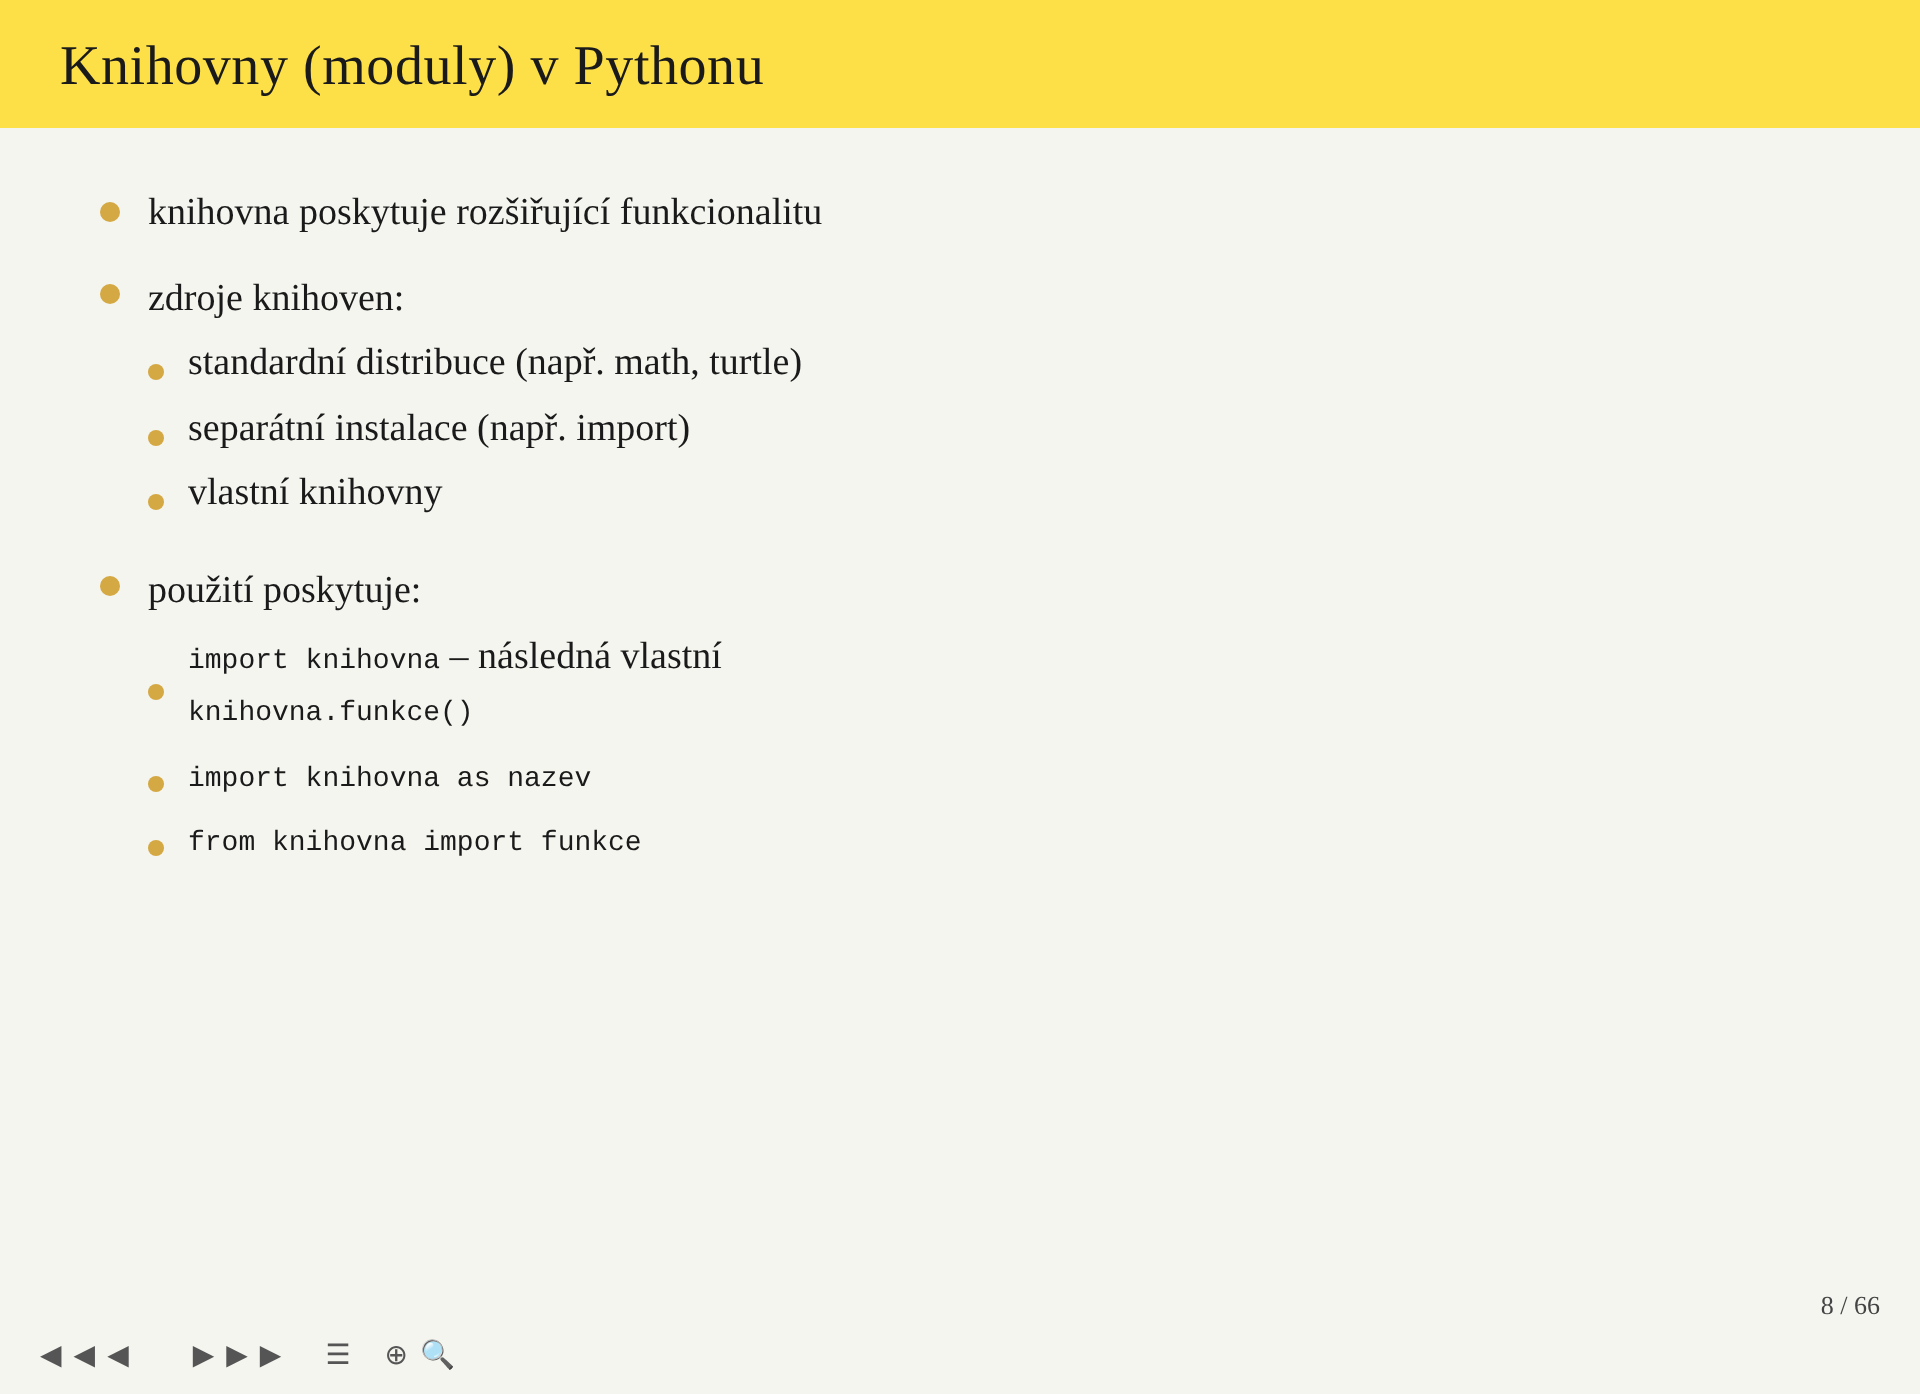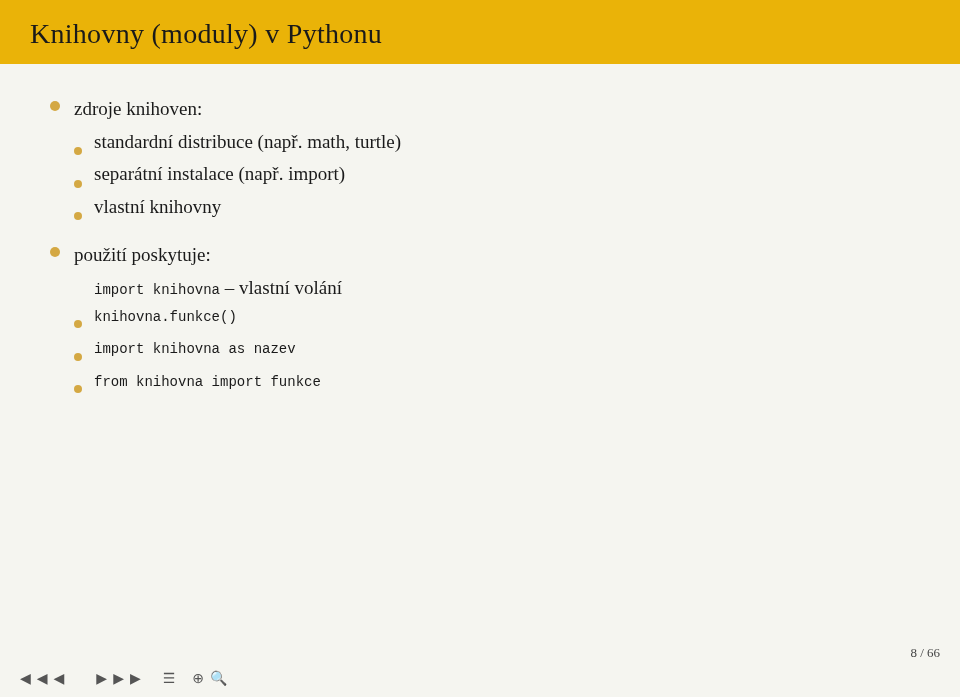--- a/index.html
+++ b/index.html
@@ -11,21 +11,21 @@
     body {
       width: 960px;
       height: 697px;
       background: #f5f5f0;
       font-family: 'Computer Modern', 'Latin Modern', Georgia, serif;
       overflow: hidden;
       position: relative;
     }
 
     .header-bar {
-      background: #eab308;
+      background: #fde047;
       width: 100%;
       padding: 18px 30px 14px 30px;
       display: flex;
       align-items: center;
     }
 
     .header-title {
       font-size: 28px;
       color: #1a1a1a;
       font-weight: normal;
@@ -63,21 +63,21 @@
     }
 
     .sub-list {
       list-style: none;
       margin: 6px 0 0 0;
       padding: 0;
     }
 
     .sub-list > li {
       display: flex;
-      align-items: flex-end;
+      align-items: center;
       margin-bottom: 6px;
       font-size: 19px;
       color: #1a1a1a;
       line-height: 1.4;
     }
 
     .sub-dot {
       display: inline-block;
       width: 8px;
       height: 8px;
@@ -135,20 +135,24 @@
 </head>
 <body>
 
 <div class="header-bar">
   <h1 class="header-title">Knihovny (moduly) v Pythonu</h1>
 </div>
 
 <div class="content">
   <ul class="bullet-list">
 
+    <li>
+      <span class="bullet-dot"></span>
+      <span class="li-text normal-text">knihovna poskytuje rozšiřující funkcionalitu</span>
+    </li>
 
     <li>
       <span class="bullet-dot"></span>
       <div class="li-text">
         <span class="normal-text">zdroje knihoven:</span>
         <ul class="sub-list">
           <li>
             <span class="sub-dot"></span>
             <span class="li-text normal-text">standardní distribuce (např. math, turtle)</span>
           </li>
@@ -167,21 +171,21 @@
     <li>
       <span class="bullet-dot"></span>
       <div class="li-text">
         <span class="normal-text">použití poskytuje:</span>
         <ul class="sub-list">
           <li>
             <span class="sub-dot"></span>
             <div class="li-text">
               <span>
                 <code>import knihovna</code>
-                <span> – vlastní volání</span>
+                <span> – následná vlastní</span>
               </span>
               <br>
               <span style="margin-left:0px;">
                 <code>knihovna.funkce()</code>
               </span>
             </div>
           </li>
           <li>
             <span class="sub-dot"></span>
             <span class="li-text">

